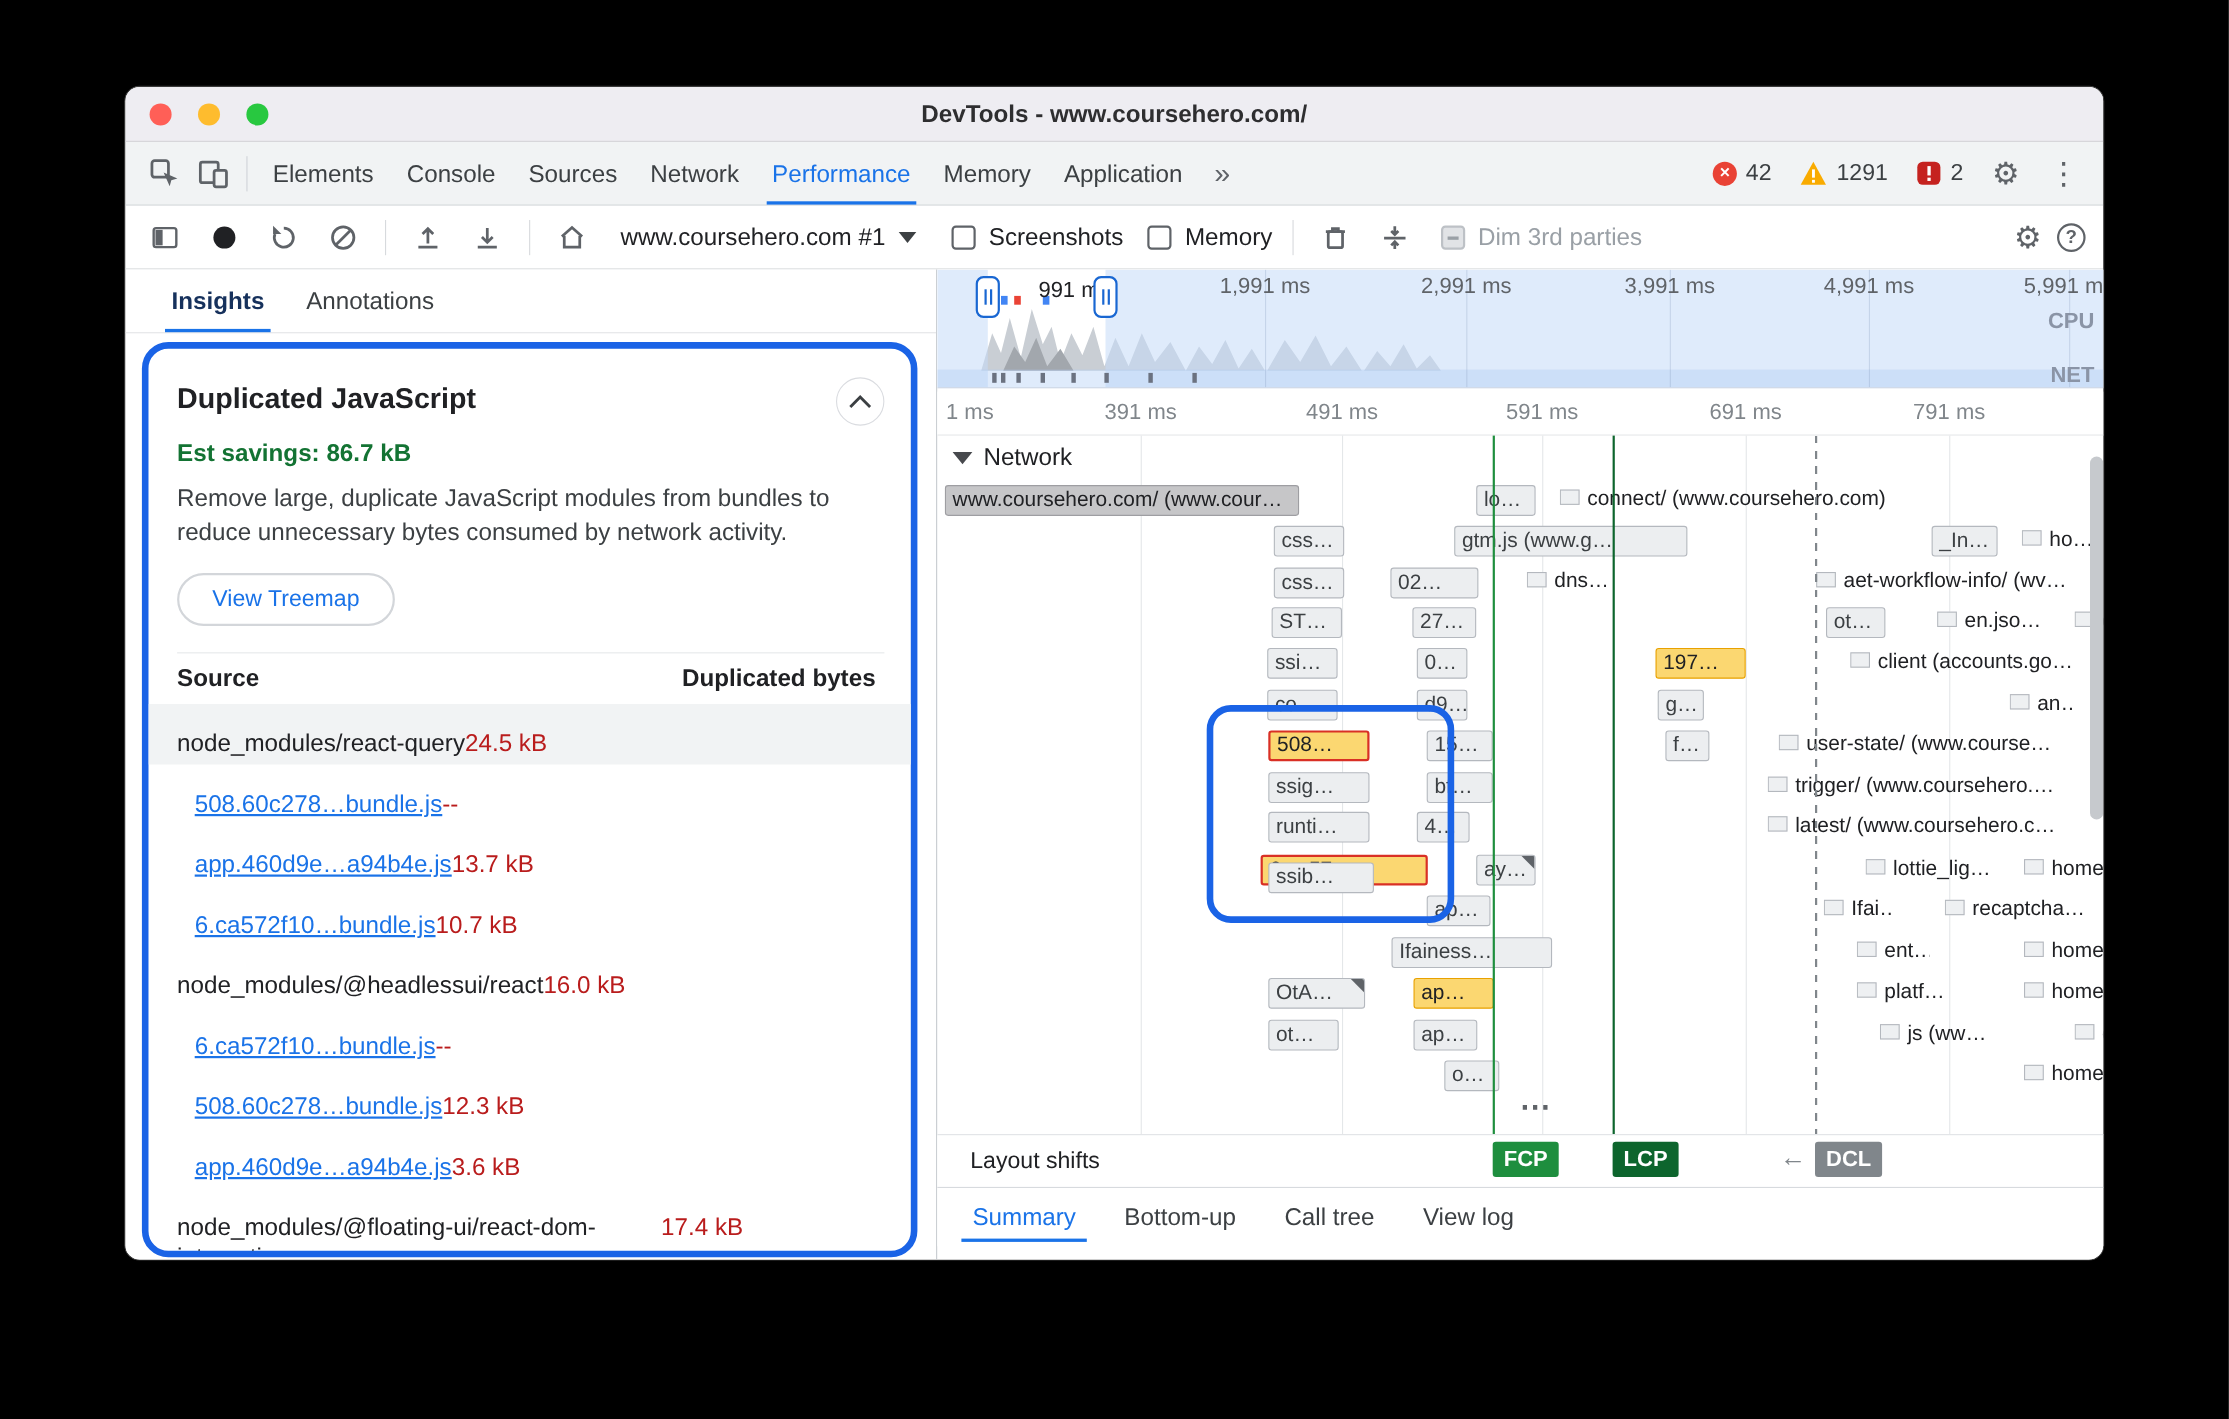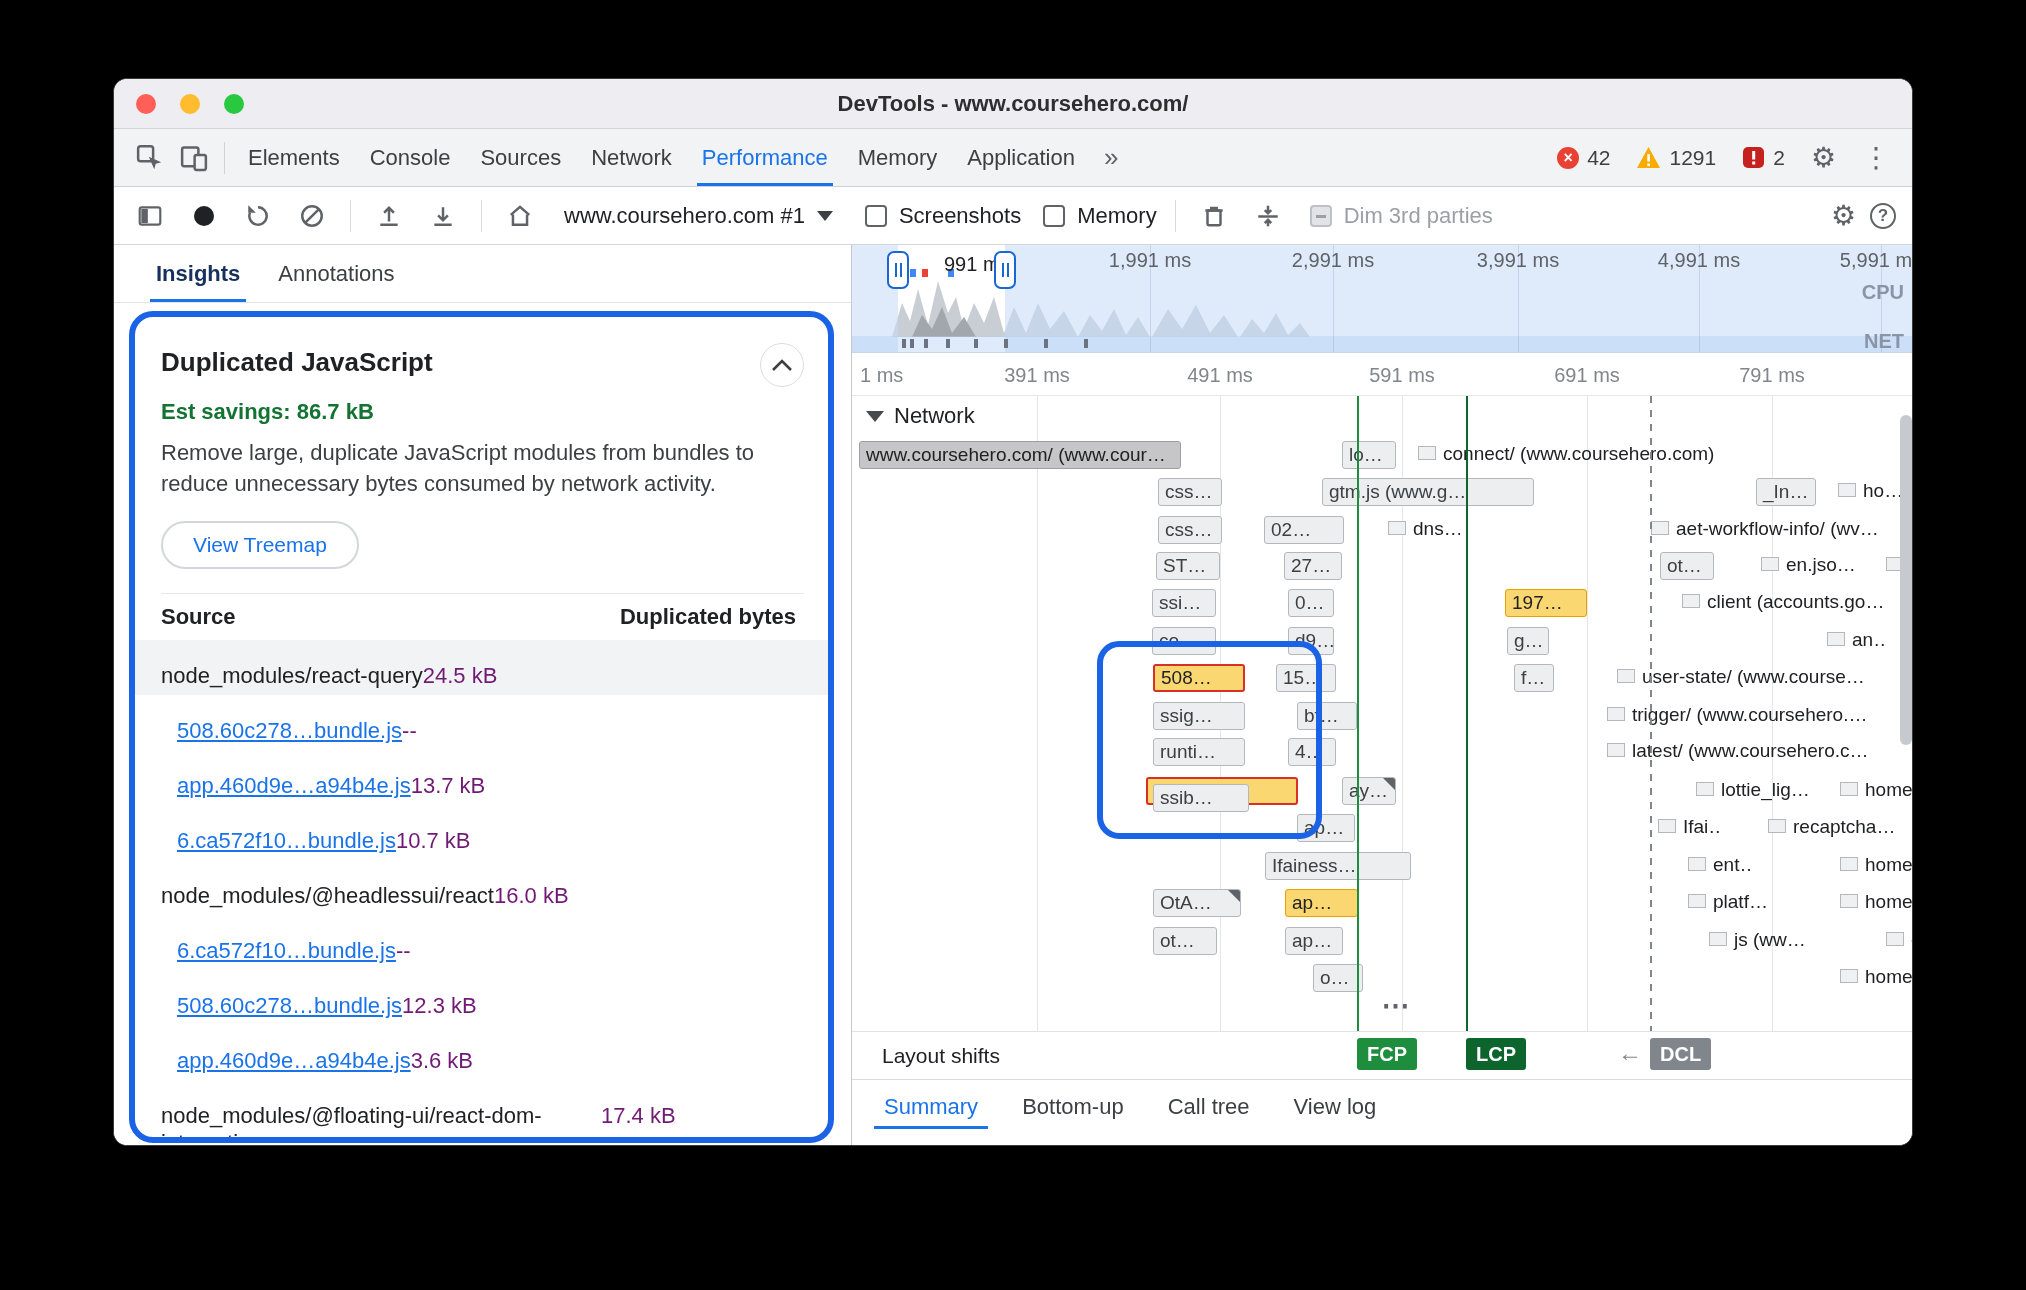--- a/index.html
+++ b/index.html
@@ -53,21 +53,21 @@
   .savings{margin-top:12px;font-size:22px;font-weight:bold;color:#137333}
   .desc{margin-top:12px;font-size:22px;line-height:31px;color:#3c4043;max-width:616px}
   .treemap-btn{margin-top:22px;height:48px;padding:0 30px;border-radius:26px;border:2px solid #d3d6da;background:#fff;color:#1a73e8;font-size:21px;font-family:inherit;cursor:pointer}
   .card hr{border:none;border-top:1px solid #e6e8ea;margin-top:24px}
   .tbl-head{display:flex;justify-content:space-between;align-items:center;height:46px;font-size:22px;font-weight:bold;color:#202124;padding-right:8px}
   .rows{margin:0 -24px 0 -26px}
   .irow{display:flex;align-items:flex-start;min-height:44px;padding:22px 32px 6px 26px;font-size:22px;line-height:27px}
   .irow.hl{background:#f1f3f4}
   .cell-mod{color:#202124;max-width:440px}
   .cell-link{color:#1a73e8;text-decoration:underline;padding-left:16px;max-width:440px}
-  .cell-bytes{color:#701a75;white-space:nowrap}
+  .cell-bytes{color:#b91c1c;white-space:nowrap}
   
   .timeline{position:absolute;left:737px;top:166px;width:1063px;height:902px;background:#fff;border-left:1px solid #c6cacf;overflow:hidden}
   .minimap{position:absolute;left:0;top:0;width:100%;height:108px;border-bottom:1px solid #c9d4e4;background:#fff;overflow:hidden}
   .cpu-chart{position:absolute;left:0;top:0;z-index:1}
   .mm-overlay{position:absolute;top:0;bottom:0;background:rgba(197,219,247,.55);z-index:2}
   .mm-overlay.l{left:0;width:46px}
   .mm-overlay.r{left:153px;right:0}
   .mm-label{position:absolute;top:4px;transform:translateX(-50%);font-size:20px;color:#5f6368;z-index:3;white-space:nowrap}
   .mm-grid{position:absolute;top:0;bottom:0;width:1px;background:rgba(120,144,180,.25);z-index:2}
   .mm-sel-label{position:absolute;left:92px;top:8px;font-size:20px;color:#202124;z-index:3;white-space:nowrap}
@@ -398,21 +398,21 @@
         <div class="wf wf-label" style="left: 1034px; top: 307px; width: 28px;">ot…</div>
         <div class="wf wf-box" style="left: 300px; top: 344px; width: 64px;">ssi…</div>
         <div class="wf wf-box" style="left: 436px; top: 344px; width: 46px;">0…</div>
         <div class="wf wf-yellow" style="left: 653px; top: 344px; width: 82px;">197…</div>
         <div class="wf wf-label" style="left: 830px; top: 344px; width: 232px;">client (accounts.go…</div>
         <div class="wf wf-box" style="left: 300px; top: 382px; width: 64px;">co…</div>
         <div class="wf wf-box" style="left: 436px; top: 382px; width: 46px;">d9…</div>
         <div class="wf wf-box" style="left: 655px; top: 382px; width: 42px;">g…</div>
         <div class="wf wf-label" style="left: 975px; top: 382px; width: 58px;">an…</div>
         <div class="wf wf-red" style="left: 301px; top: 419px; width: 92px;">508…</div>
-        <div class="wf wf-box" style="left: 424px; top: 419px; width: 60px;">15…</div>
+        <div class="wf wf-box" style="left: 445px; top: 419px; width: 60px;">15…</div>
         <div class="wf wf-box" style="left: 662px; top: 419px; width: 40px;">f…</div>
         <div class="wf wf-label" style="left: 765px; top: 419px; width: 296px;">user-state/ (www.course…</div>
         <div class="wf wf-box" style="left: 301px; top: 457px; width: 92px;">ssig…</div>
         <div class="wf wf-box" style="left: 445px; top: 457px; width: 60px;">bf…</div>
         <div class="wf wf-label" style="left: 755px; top: 457px; width: 304px;">trigger/ (www.coursehero.…</div>
         <div class="wf wf-box" style="left: 301px; top: 493px; width: 92px;">runti…</div>
         <div class="wf wf-box" style="left: 436px; top: 493px; width: 48px;">4…</div>
         <div class="wf wf-label" style="left: 755px; top: 493px; width: 304px;">latest/ (www.coursehero.c…</div>
         <div class="wf wf-red" style="left: 294px; top: 532px; width: 152px;">6.ca57…</div>
         <div class="wf wf-box wf-flag" style="left: 490px; top: 532px; width: 54px;">ay…</div>

